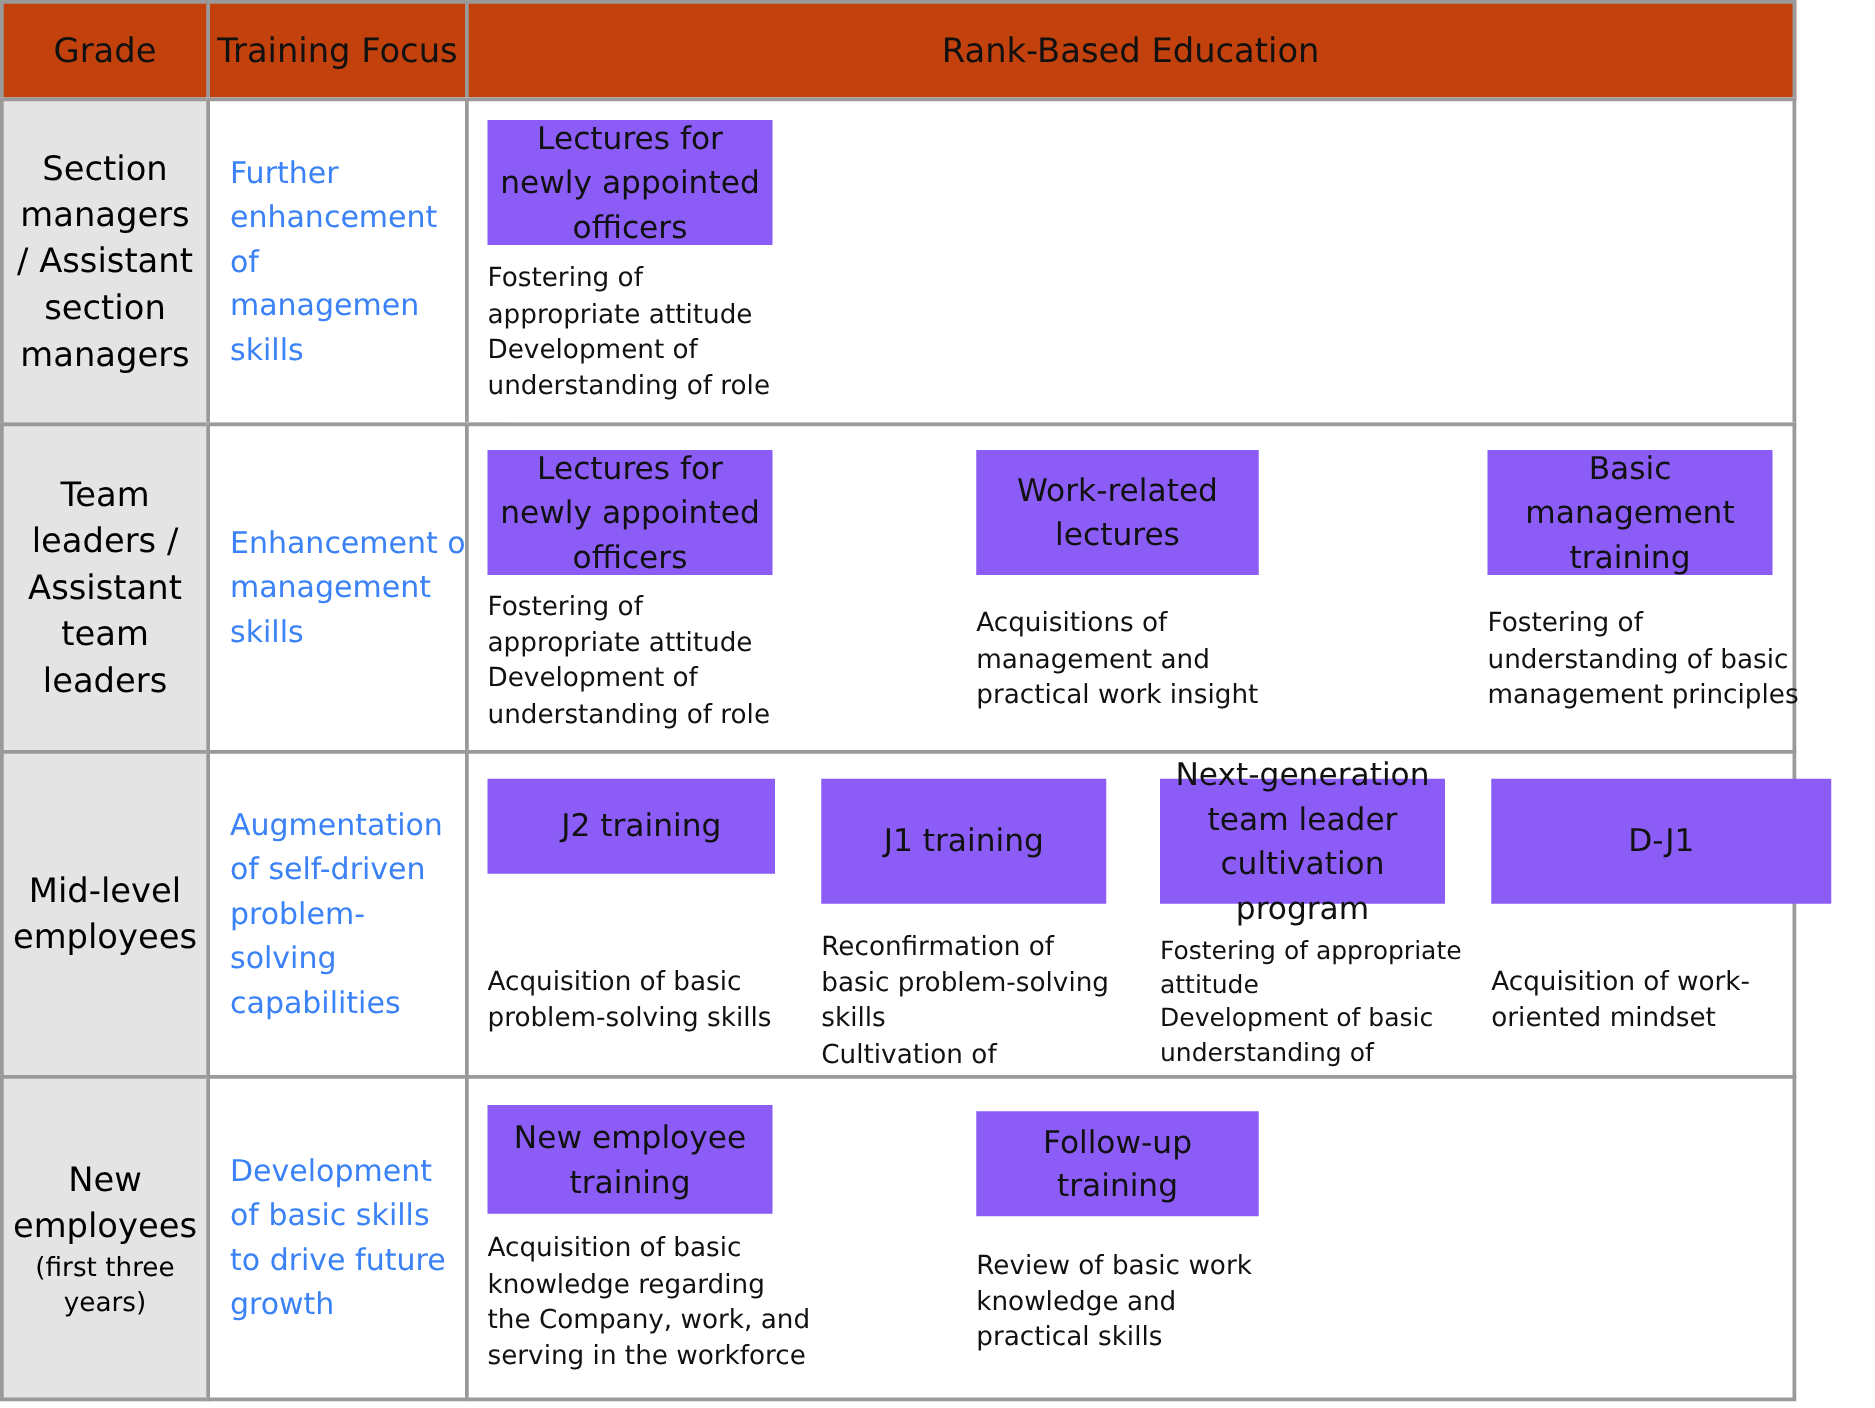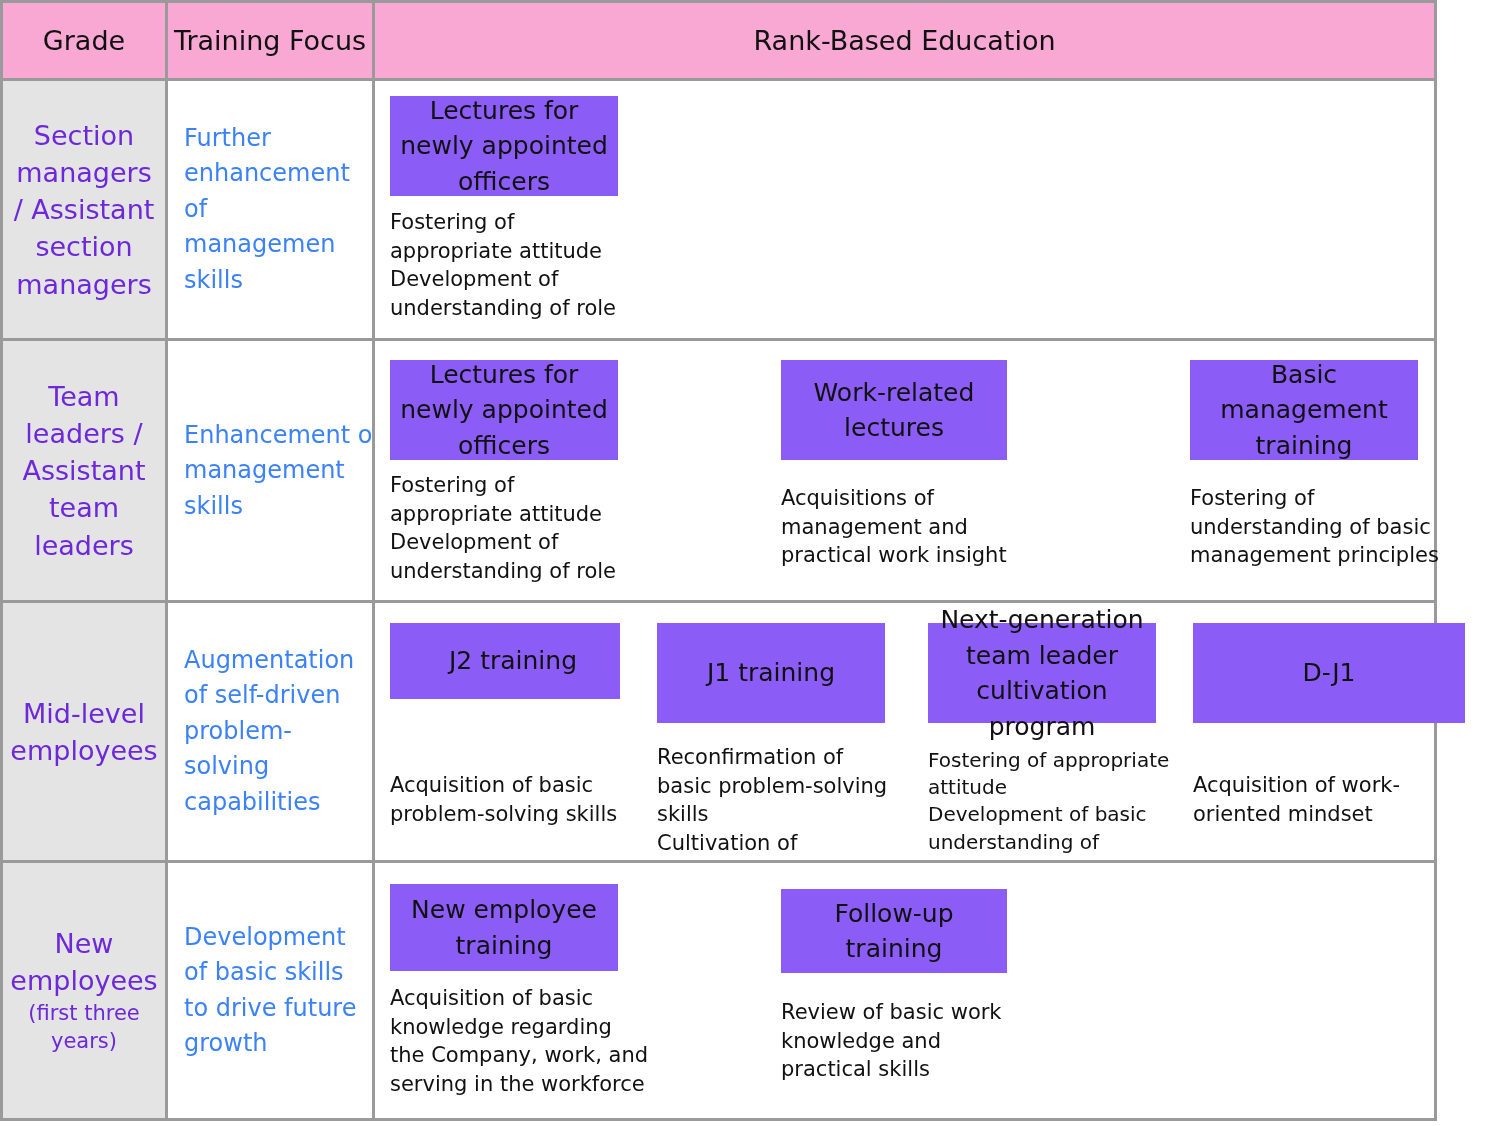--- a/index.html
+++ b/index.html
@@ -24,21 +24,21 @@
     box-sizing: border-box;
   }
 
   
   .cell {
     position: absolute;
     box-sizing: border-box;
     border: 3px solid #9a9a9a;
   }
   .cell.head {
-    background: #f9a8d4;
+    background: #c2410c;
   }
   .cell.grade {
     background: #e4e4e4;
   }
   .cell.white {
     background: #ffffff;
   }
 
   
   .hdr-label {
@@ -56,21 +56,21 @@
   
   .grade-text {
     position: absolute;
     left: 6px;
     right: 6px;
     top: 50%;
     transform: translateY(-50%);
     text-align: center;
     font-size: 27px;
     line-height: 1.38;
-    color: #6d28d9;
+    color: #000000;
   }
   .grade-text .sub {
     display: block;
     font-size: 21px;
     line-height: 1.35;
   }
 
   
   .focus-text {
     position: absolute;

